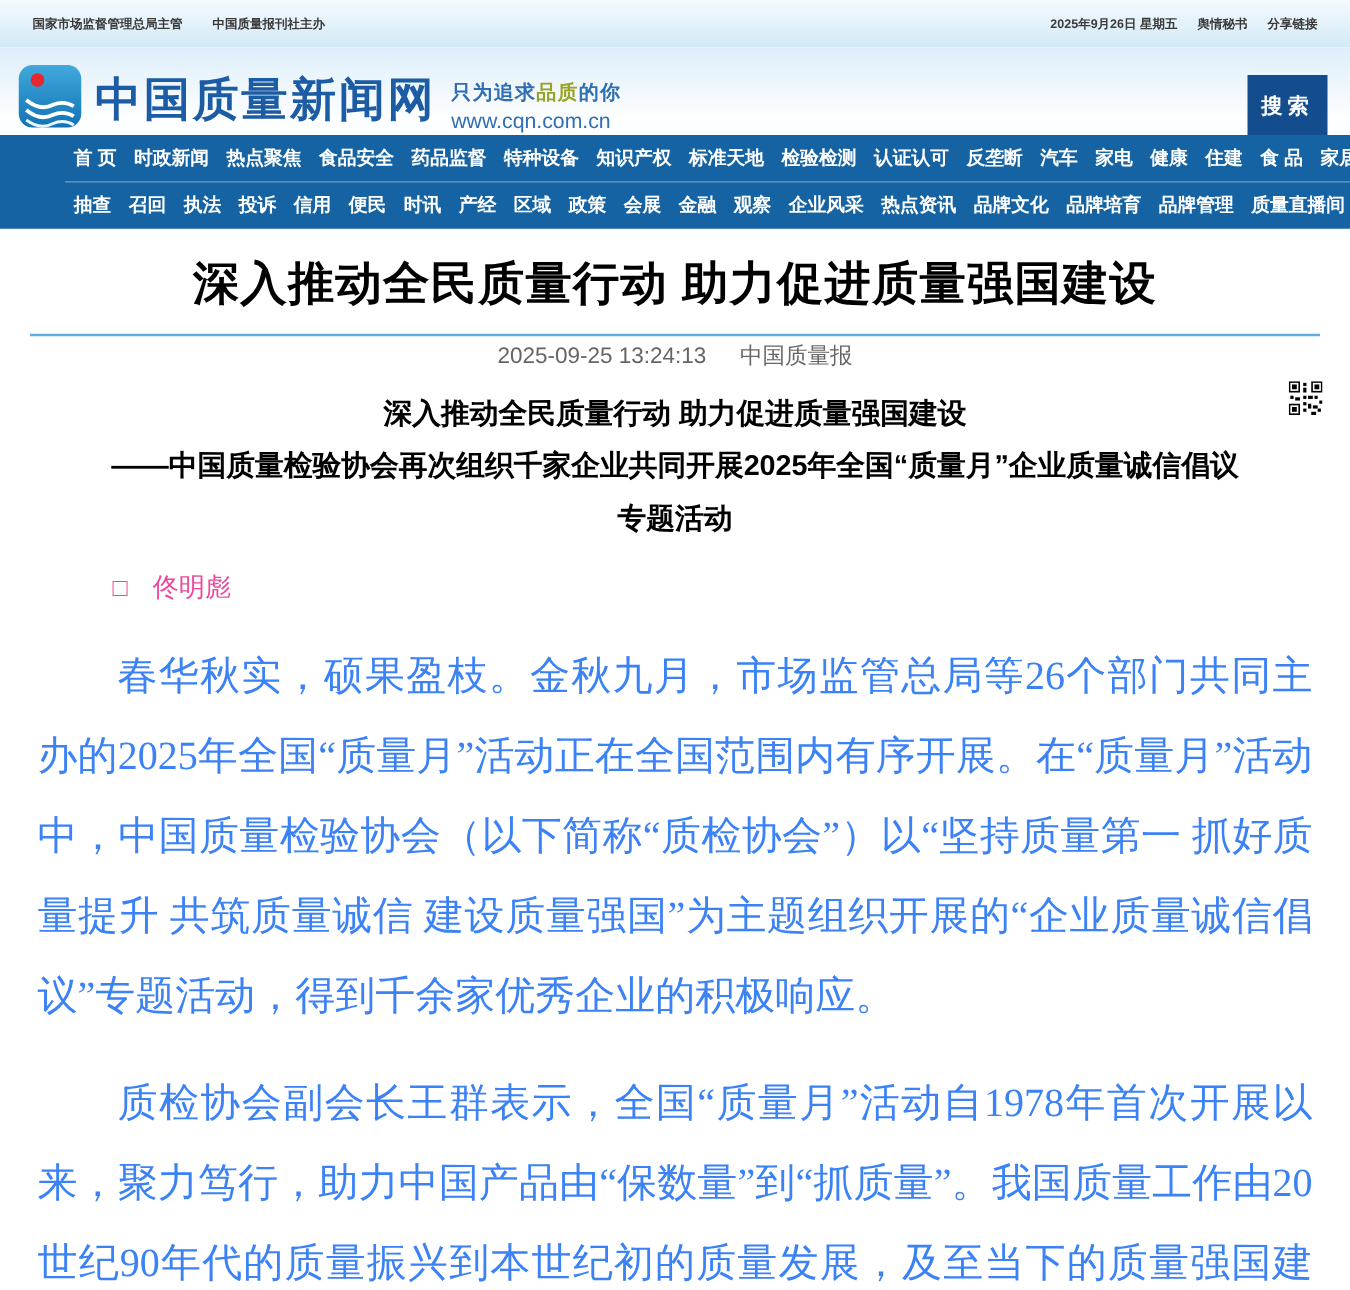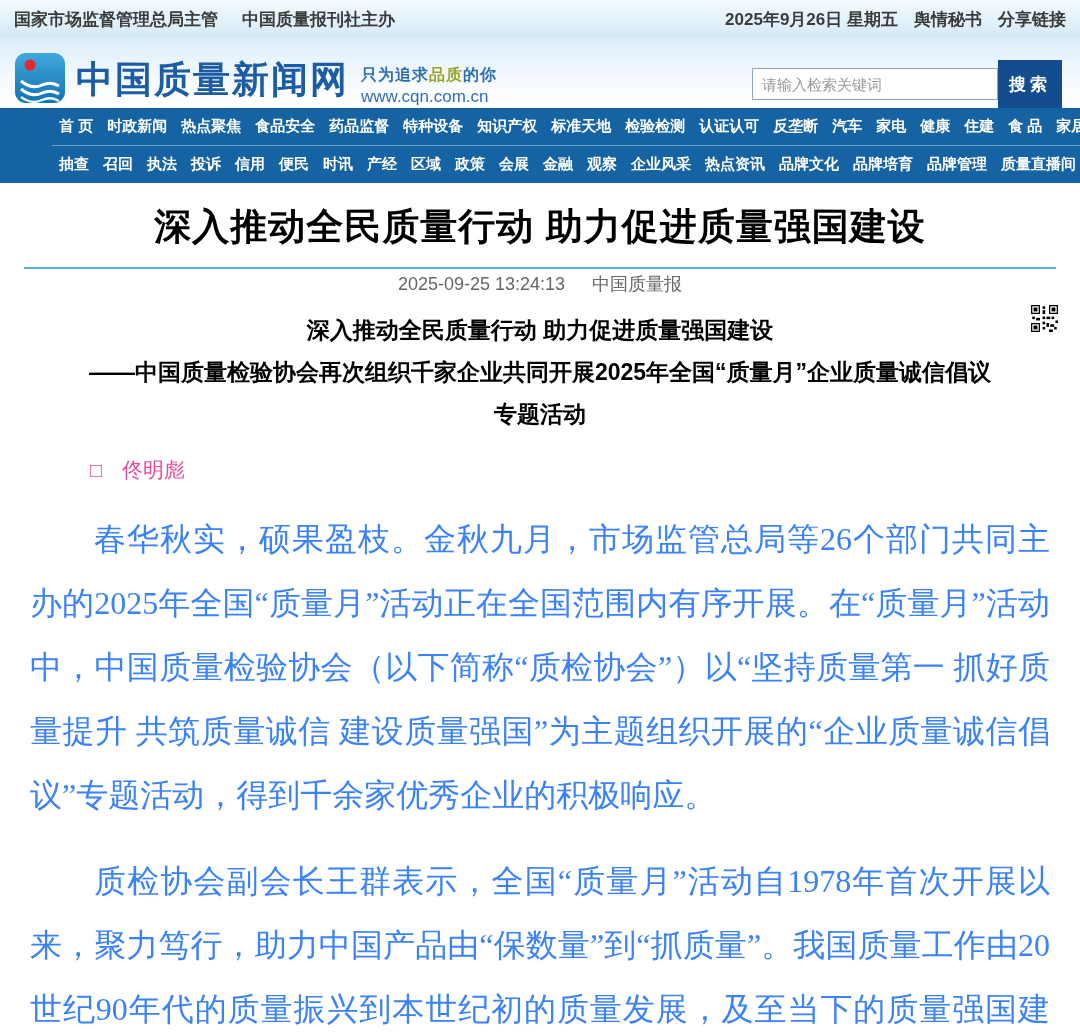--- a/index.html
+++ b/index.html
@@ -2,21 +2,21 @@
 <html><head>
 <meta charset="utf-8">
 <style>
   * { margin:0; padding:0; box-sizing:border-box; }
   html,body { width:1080px; height:1032px; background:#fff; overflow:hidden;
               font-family:"Liberation Sans", sans-serif; }
 
   
   .topbar { height:38px; background:linear-gradient(180deg,#f4fafd 0%,#d3e9f7 100%);
             display:flex; justify-content:space-between; align-items:center;
-            padding:0 14px; font-size:17px; color:#3a3a3a; font-weight:600; }
+            padding:0 26px; font-size:10px; color:#3a3a3a; font-weight:600; }
   .topbar-left { display:flex; gap:24px; }
   .topbar-right { display:flex; gap:16px; align-items:flex-end; }
   .topbar-right .tb-link { cursor:pointer; }
 
   
   .header { height:70px; background:linear-gradient(180deg,#ddeefa 0%,#fdfeff 80%);
             display:flex; align-items:flex-end; padding:0 14px; }
   .logo { display:flex; align-items:center; gap:10px; cursor:pointer; }
   .site-name { font-size:37px; font-weight:bold; color:#1b5ca4; letter-spacing:2px; }
   .tagline-block { margin-left:12px; line-height:1.3; padding-top:2px; }
@@ -89,21 +89,20 @@
     </span>
     <span class="site-name">中国质量新闻网</span>
   </div>
   <div class="tagline-block">
     <div class="tagline">
       <span>只为追求</span><span class="hl">品质</span><span>的你</span>
     </div>
     <div class="site-url">www.cqn.com.cn</div>
   </div>
   <div class="search">
-    <input class="search-input" type="text" placeholder="请输入检索关键词" style="">
     <button class="search-btn">搜索</button>
   </div>
 </div>
 
 <div class="navbar">
   <div class="nav-row">
       <a>首 页</a>
       <a>时政新闻</a>
       <a>热点聚焦</a>
       <a>食品安全</a>

